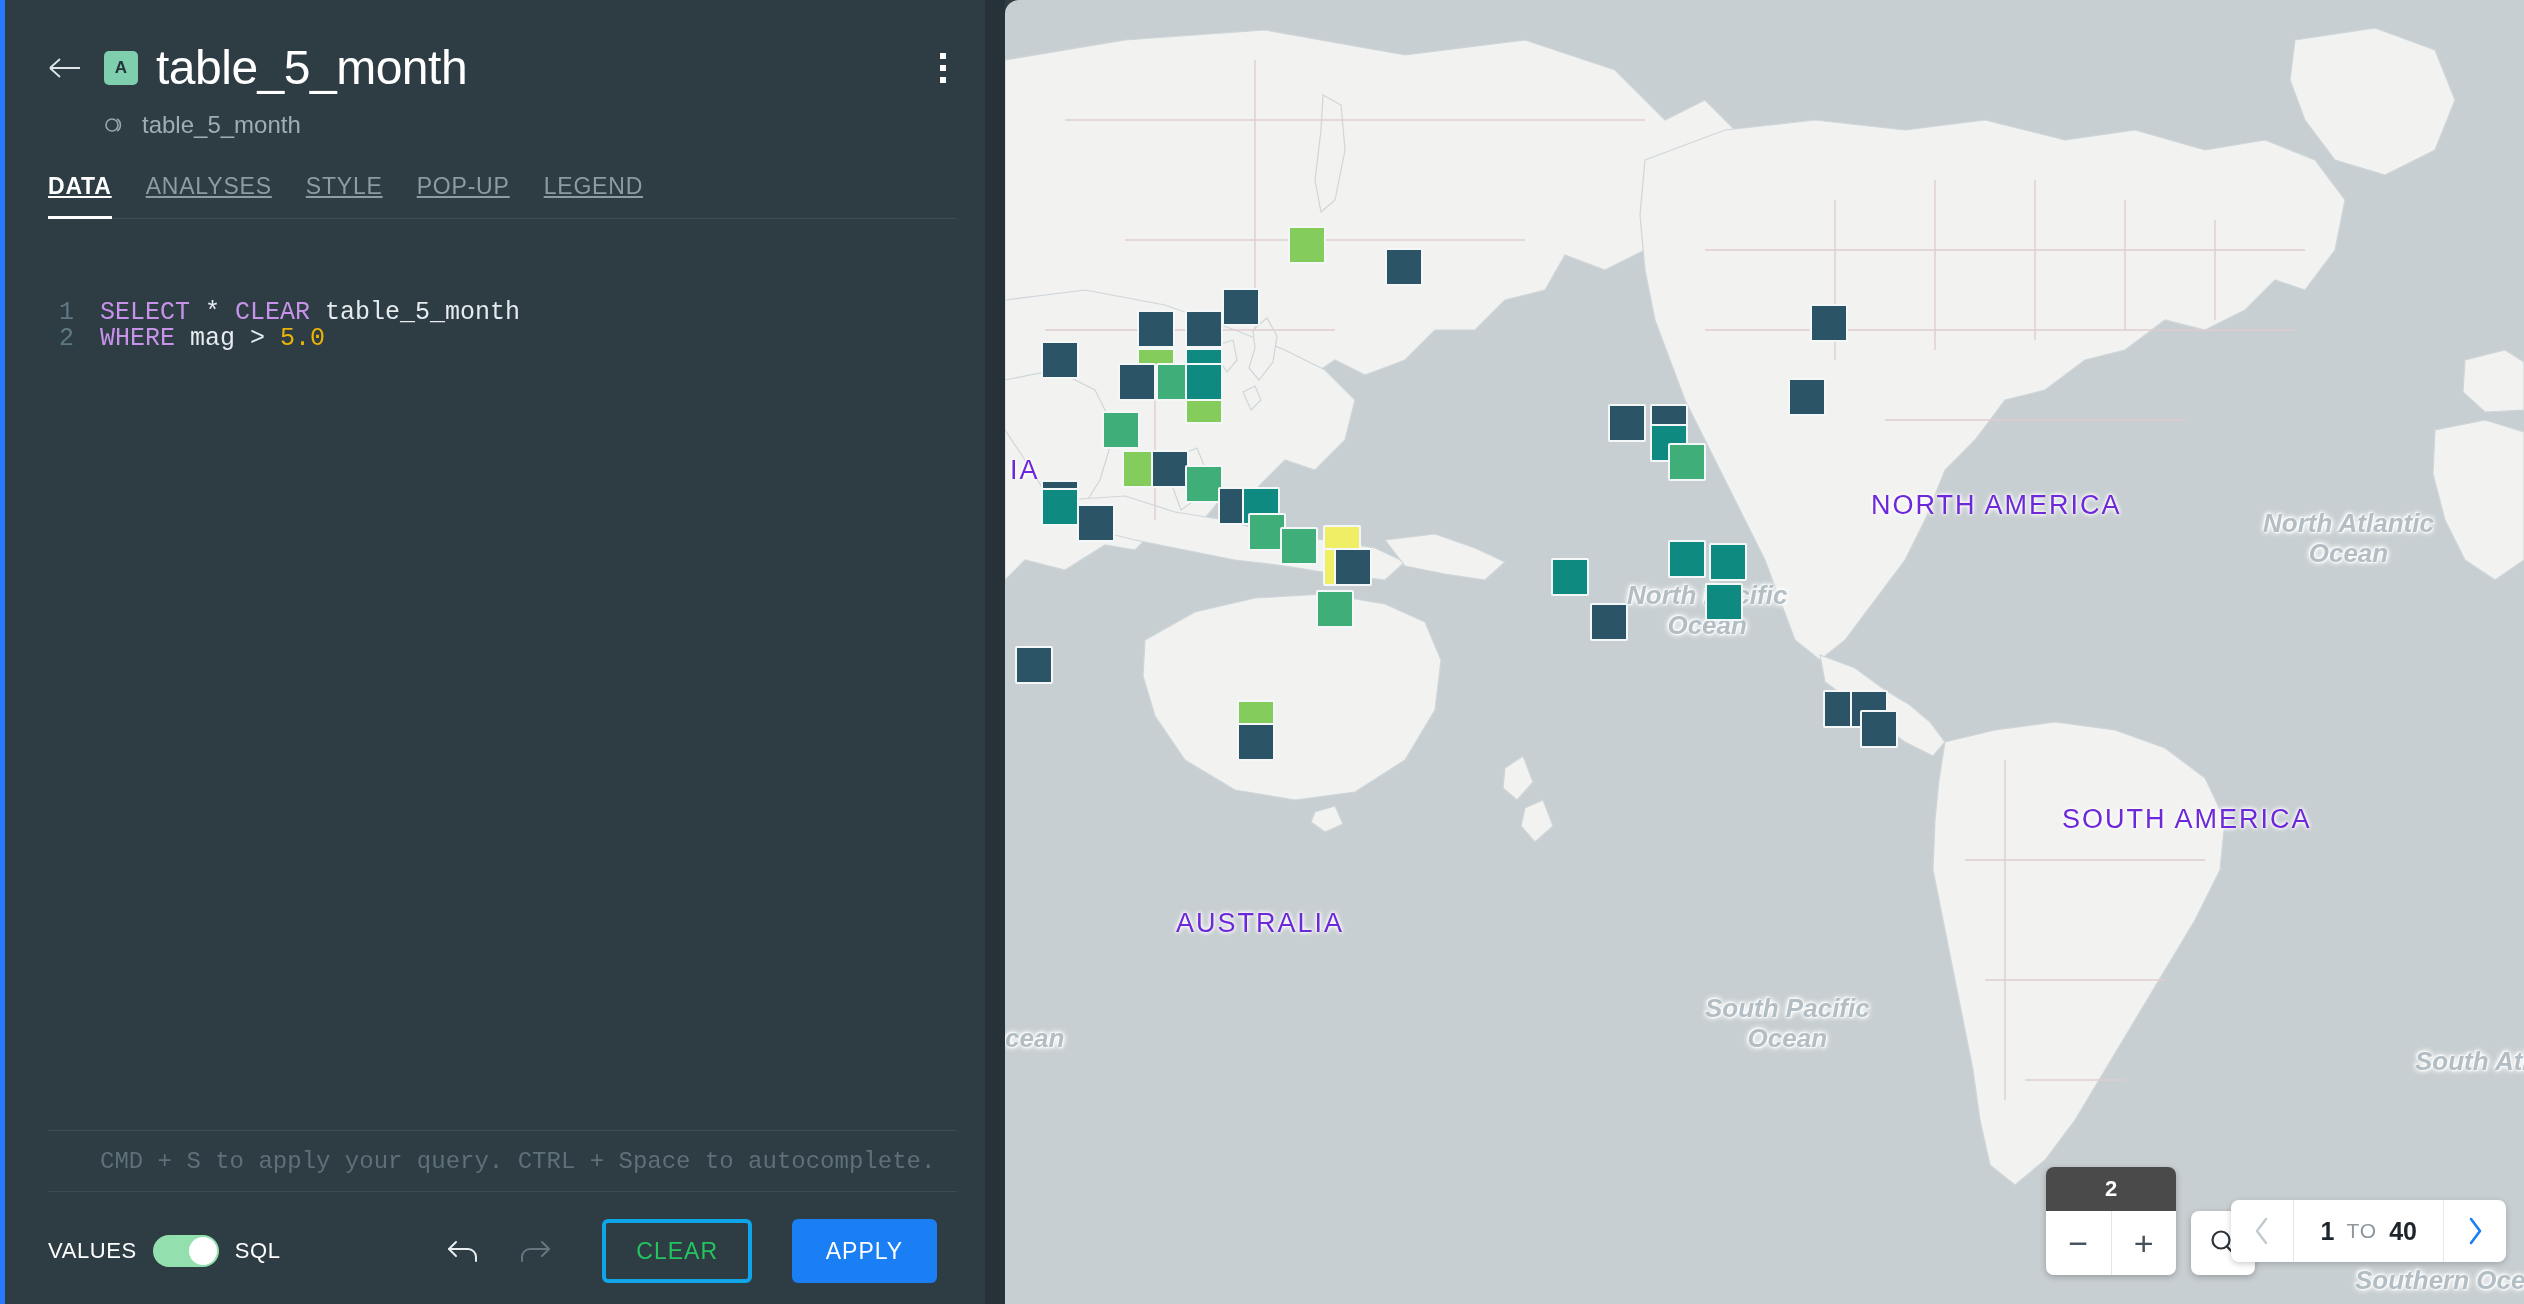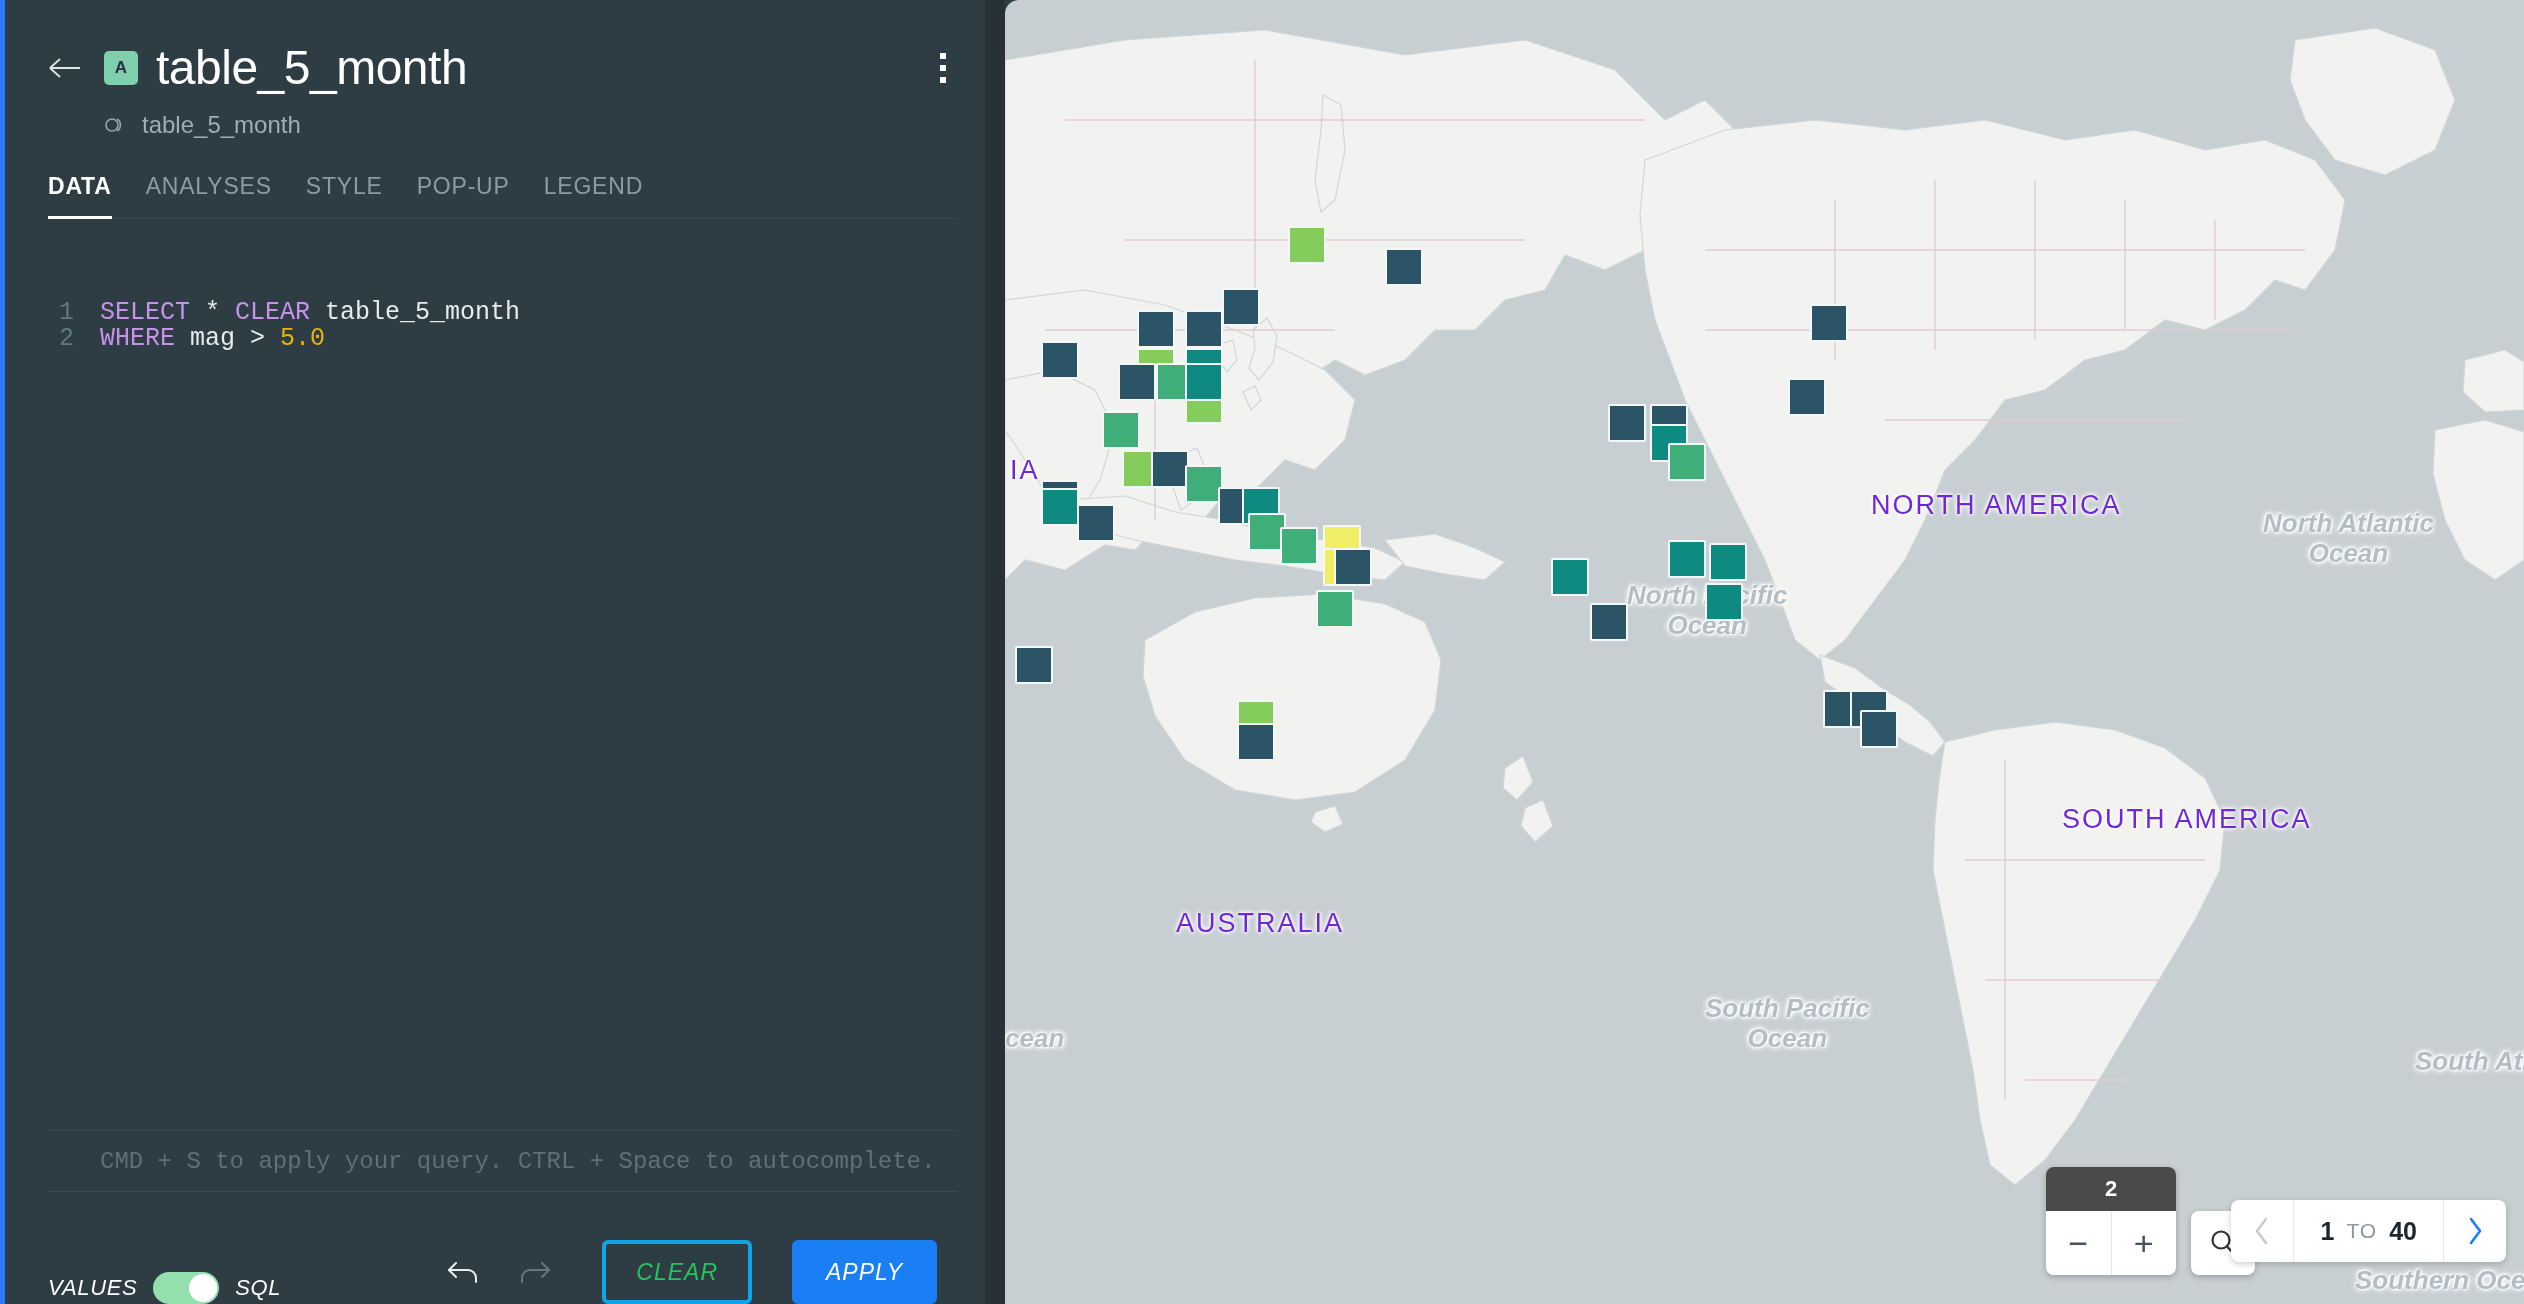--- a/index.html
+++ b/index.html
@@ -59,21 +59,21 @@
   
   #tabs {
     display: flex; align-items: flex-end; gap: 34px;
     padding: 48px 0 0 48px;
     border-bottom: 1px solid #3d4b53;
     margin: 0 48px 0 48px; padding-left: 0;
     height: 80px;
   }
   .tab {
     position: relative; font-size: 23px; letter-spacing: 0.8px;
-    color: #8d9ba3; cursor: pointer; padding-bottom: 18px; white-space: nowrap;
+    color: #8d9ba3; cursor: pointer; padding-bottom: 18px; white-space: nowrap; text-decoration: underline;
   }
   .tab.active { color: #ffffff; font-weight: bold; }
   .tab.active::after {
     content: ""; position: absolute; left: 0; right: 0; bottom: -1px;
     height: 3px; background: #ffffff;
   }
 
   
   #editor {
     position: absolute; left: 48px; top: 300px; right: 48px; bottom: 190px;
@@ -89,21 +89,21 @@
     position: absolute; left: 48px; right: 48px; bottom: 112px;
     border-top: 1px solid #3d4b53; border-bottom: 1px solid #3d4b53;
     height: 62px; display: flex; align-items: center;
     color: #5f7078; font-size: 24px; font-family: "Liberation Mono", monospace;
     padding-left: 52px;
   }
 
   
   #footer {
     position: absolute; left: 0; right: 20px; bottom: 0; height: 106px;
-    display: flex; align-items: flex-end; padding: 0 48px; font-style: italic;
+    display: flex; align-items: center; padding: 0 48px;
   }
   #values-sql { display: flex; align-items: center; gap: 16px; }
   .toggle-label { color: #ffffff; font-size: 22px; letter-spacing: 0.6px; }
   #toggle-switch {
     width: 66px; height: 32px; border-radius: 16px; background: #93dfae;
     position: relative; cursor: pointer; flex: 0 0 66px;
   }
   #toggle-knob {
     position: absolute; top: 2px; right: 2px; width: 28px; height: 28px;
     border-radius: 50%; background: #ffffff;

